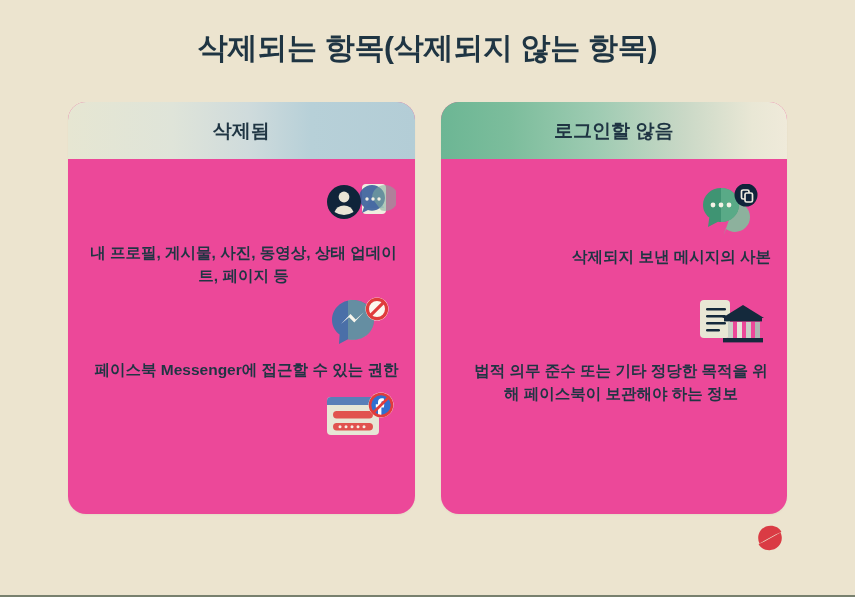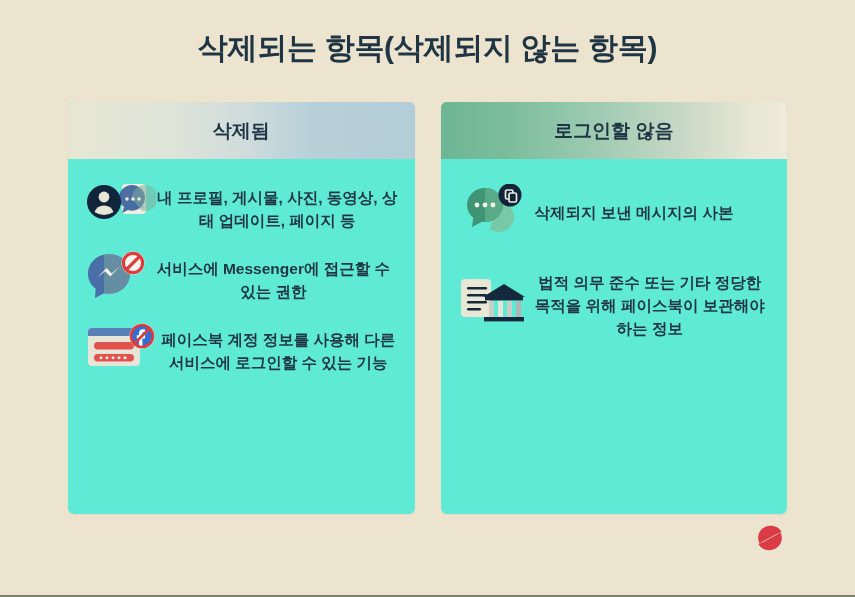--- a/index.html
+++ b/index.html
@@ -46,23 +46,23 @@
     top: 102px;
     left: 68px;
     width: 719px;
     height: 412px;
     display: flex;
     gap: 26px;
   }
 
   .card {
     flex: 1;
-    border-radius: 6px;
+    border-radius: 18px;
     overflow: hidden;
-    background: #5eead4;
+    background: #ec4899;
     display: flex;
     flex-direction: column;
     box-shadow: 0 1px 2px rgba(80,70,40,.05);
   }
 
   .card-header {
     height: 57px;
     display: flex;
     align-items: center;
     justify-content: center;
@@ -85,22 +85,22 @@
     display: flex;
     flex-direction: column;
     align-items: center;
   }
 
   .card-body.left  { gap: 6px; }
   .card-body.right { gap: 26px; padding-top: 22px; }
 
   .entry {
     display: flex;
-    flex-direction: row;
-    align-items: center;
+    flex-direction: column;
+    align-items: flex-end;
     width: 100%;
   }
 
   .entry-icon {
     width: 78px;
     height: 58px;
     display: flex;
     align-items: center;
     justify-content: center;
     margin-bottom: 7px;
@@ -174,21 +174,21 @@
           <div class="entry-icon">
             <svg width="62" height="54" viewBox="0 0 62 54">
               <path d="M24 4 C12 4 3 13 3 24 c0 6 3 11 7.6 14.6 L10 48 l9-4.8 a23 23 0 0 0 5 0.6 c12 0 21-9 21-20 S36 4 24 4 z" fill="#4a6fa8"></path>
               <path d="M24 4 c12 0 21 9 21 20 s-9 20 -21 20 a23 23 0 0 1 -5 -0.6 l0 -39.4 a23 23 0 0 1 5 0 z" fill="#7fae9b" opacity=".5"></path>
               <path d="M12 28 l9.5 -10 l5.2 5.4 l8 -7.2 l-9.4 10.4 l-5.3 -5.4 z" fill="#f7f5ec"></path>
               <circle cx="48" cy="13" r="11.5" fill="#fbf8ef"></circle>
               <circle cx="48" cy="13" r="9.6" fill="none" stroke="#e03c3c" stroke-width="3.2"></circle>
               <line x1="41.6" y1="19.4" x2="54.4" y2="6.6" stroke="#e03c3c" stroke-width="3.2"></line>
             </svg>
           </div>
-          <div class="entry-label">서비스에 Messenger에 접근할 수 있는 권한</div>
+          <div class="entry-label">페이스북 Messenger에 접근할 수 있는 권한</div>
         </div>
 
         <div class="entry">
           <div class="entry-icon">
             <svg width="74" height="50" viewBox="0 0 74 50">
               <rect x="4" y="5" width="52" height="38" rx="4" fill="#e7e6d6"></rect>
               <path d="M4 9 a4 4 0 0 1 4 -4 h44 a4 4 0 0 1 4 4 v4 H4 z" fill="#5a7fb8"></path>
               <rect x="10" y="19" width="40" height="7.5" rx="3.7" fill="#e1524f"></rect>
               <rect x="10" y="31" width="40" height="7.5" rx="3.7" fill="#e1524f"></rect>
               <circle cx="17" cy="34.7" r="1.5" fill="#f6eee6"></circle>
@@ -196,21 +196,20 @@
               <circle cx="29" cy="34.7" r="1.5" fill="#f6eee6"></circle>
               <circle cx="35" cy="34.7" r="1.5" fill="#f6eee6"></circle>
               <circle cx="41" cy="34.7" r="1.5" fill="#f6eee6"></circle>
               <circle cx="58" cy="13" r="12.5" fill="#fbf8ef"></circle>
               <circle cx="58" cy="13" r="11" fill="#2f6fd0"></circle>
               <path d="M60.6 6.2 h-1.8 c-2.3 0 -3.8 1.5 -3.8 3.9 v2.2 h-2.2 v3.1 h2.2 v8.2 h3.4 v-8.2 h2.5 l0.4 -3.1 h-2.9 v-1.8 c0 -0.9 0.3 -1.2 1.2 -1.2 h1.8 z" fill="#ffffff"></path>
               <circle cx="58" cy="13" r="11" fill="none" stroke="#e03c3c" stroke-width="2.6"></circle>
               <line x1="50.5" y1="20.5" x2="65.5" y2="5.5" stroke="#e03c3c" stroke-width="2.6"></line>
             </svg>
           </div>
-          <div class="entry-label">페이스북 계정 정보를 사용해 다른 서비스에 로그인할 수 있는 기능</div>
         </div>
 
       </div>
     </div>
 
     <div class="card">
       <div class="card-header kept">로그인할 않음</div>
 
       <div class="card-body right">
 

